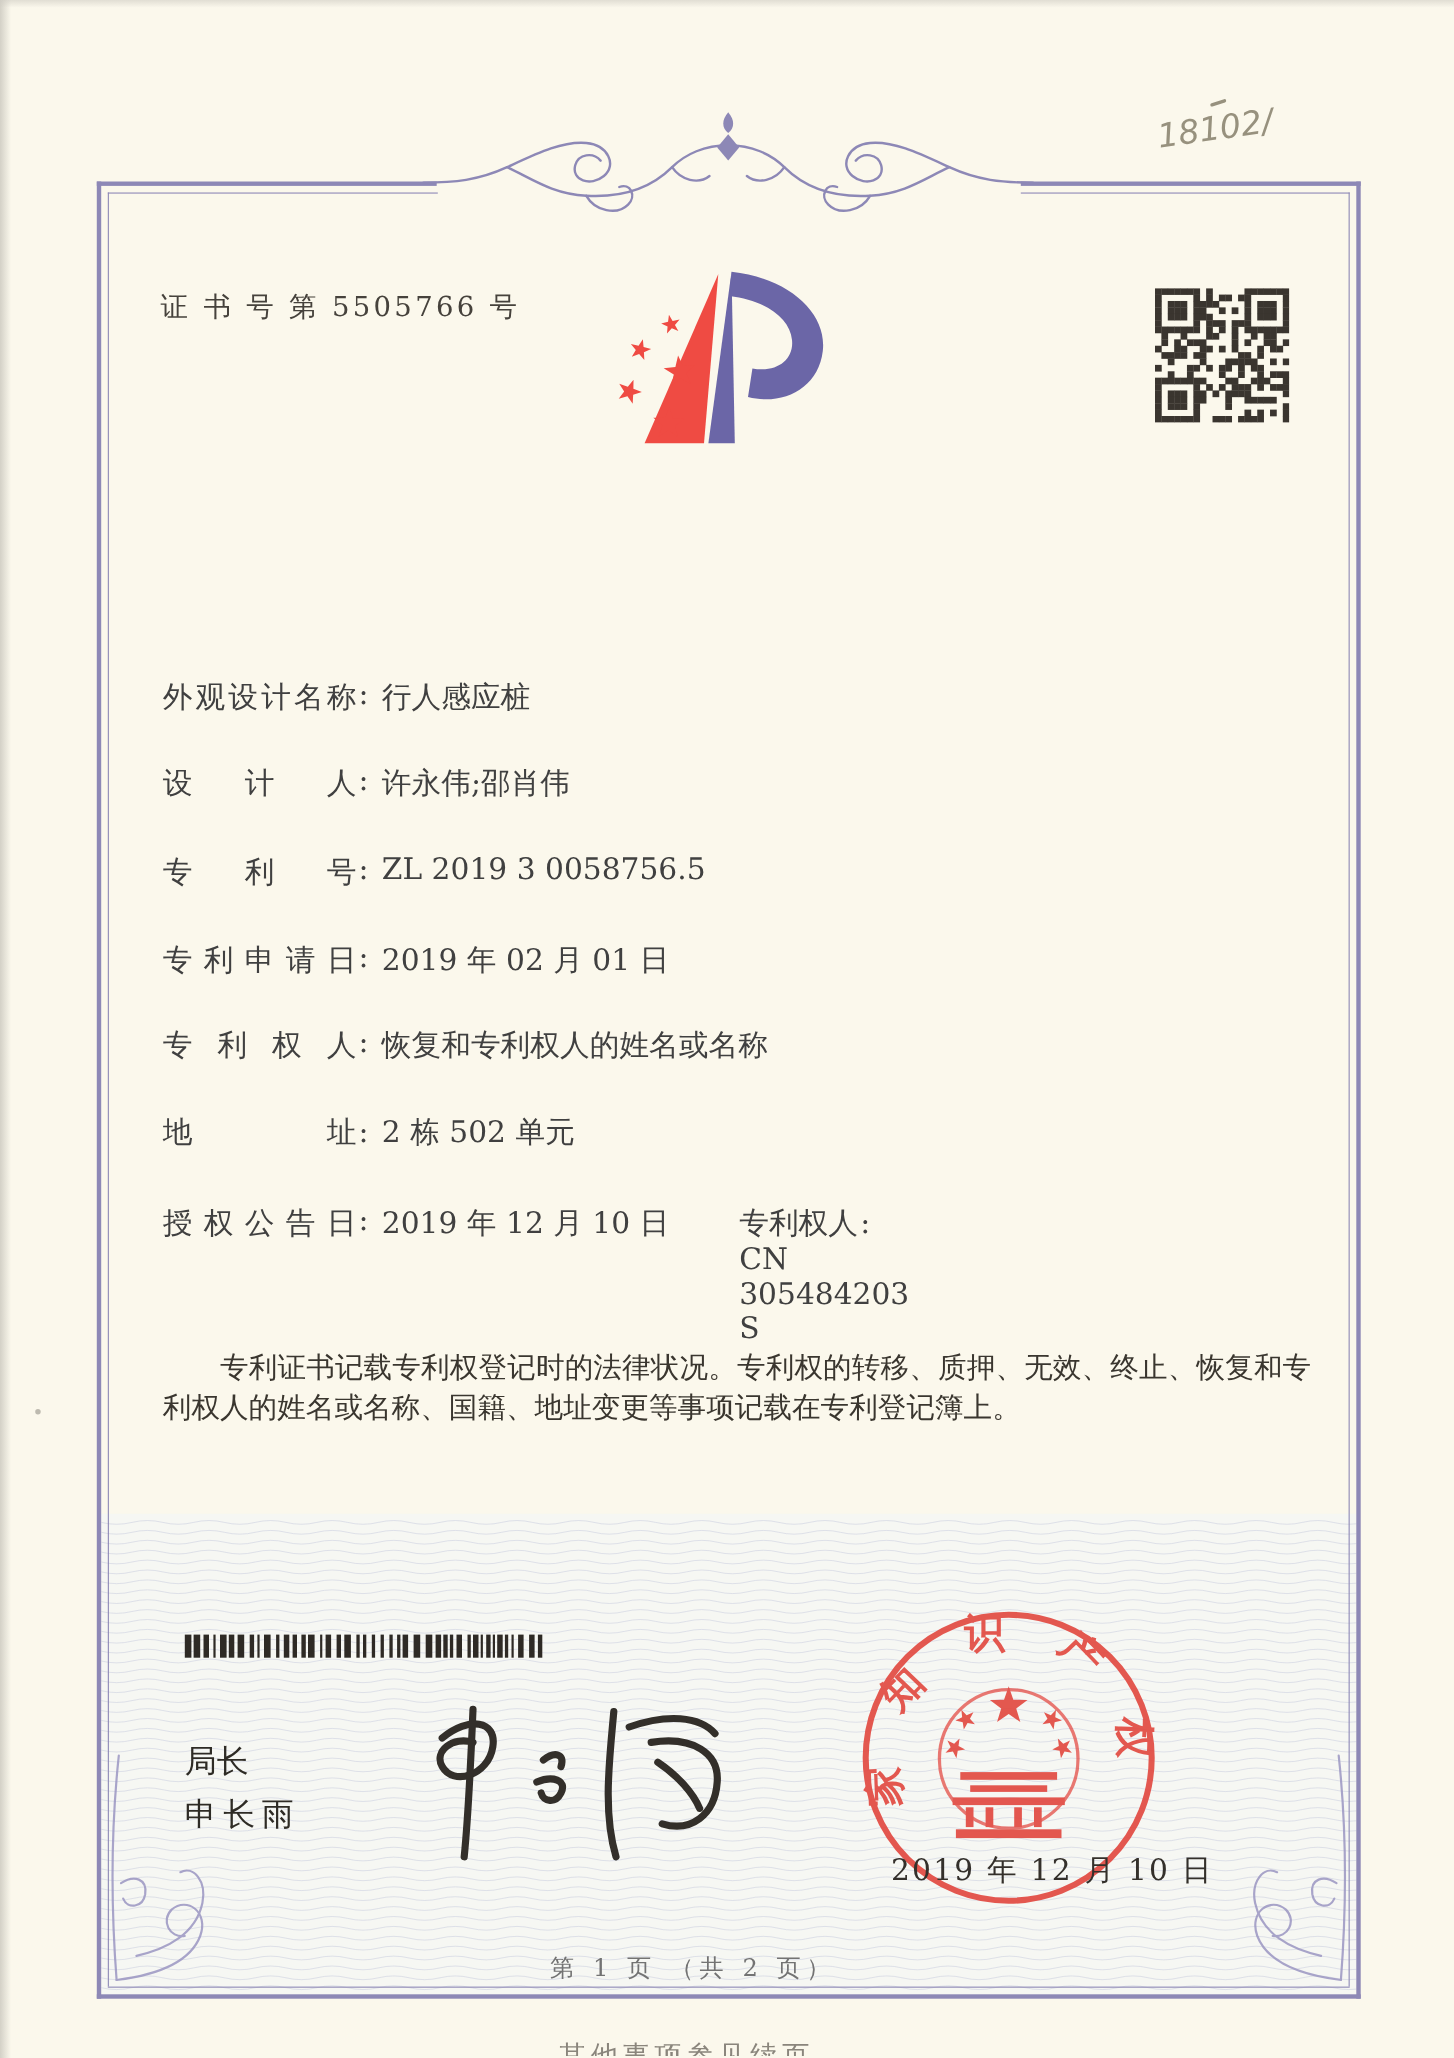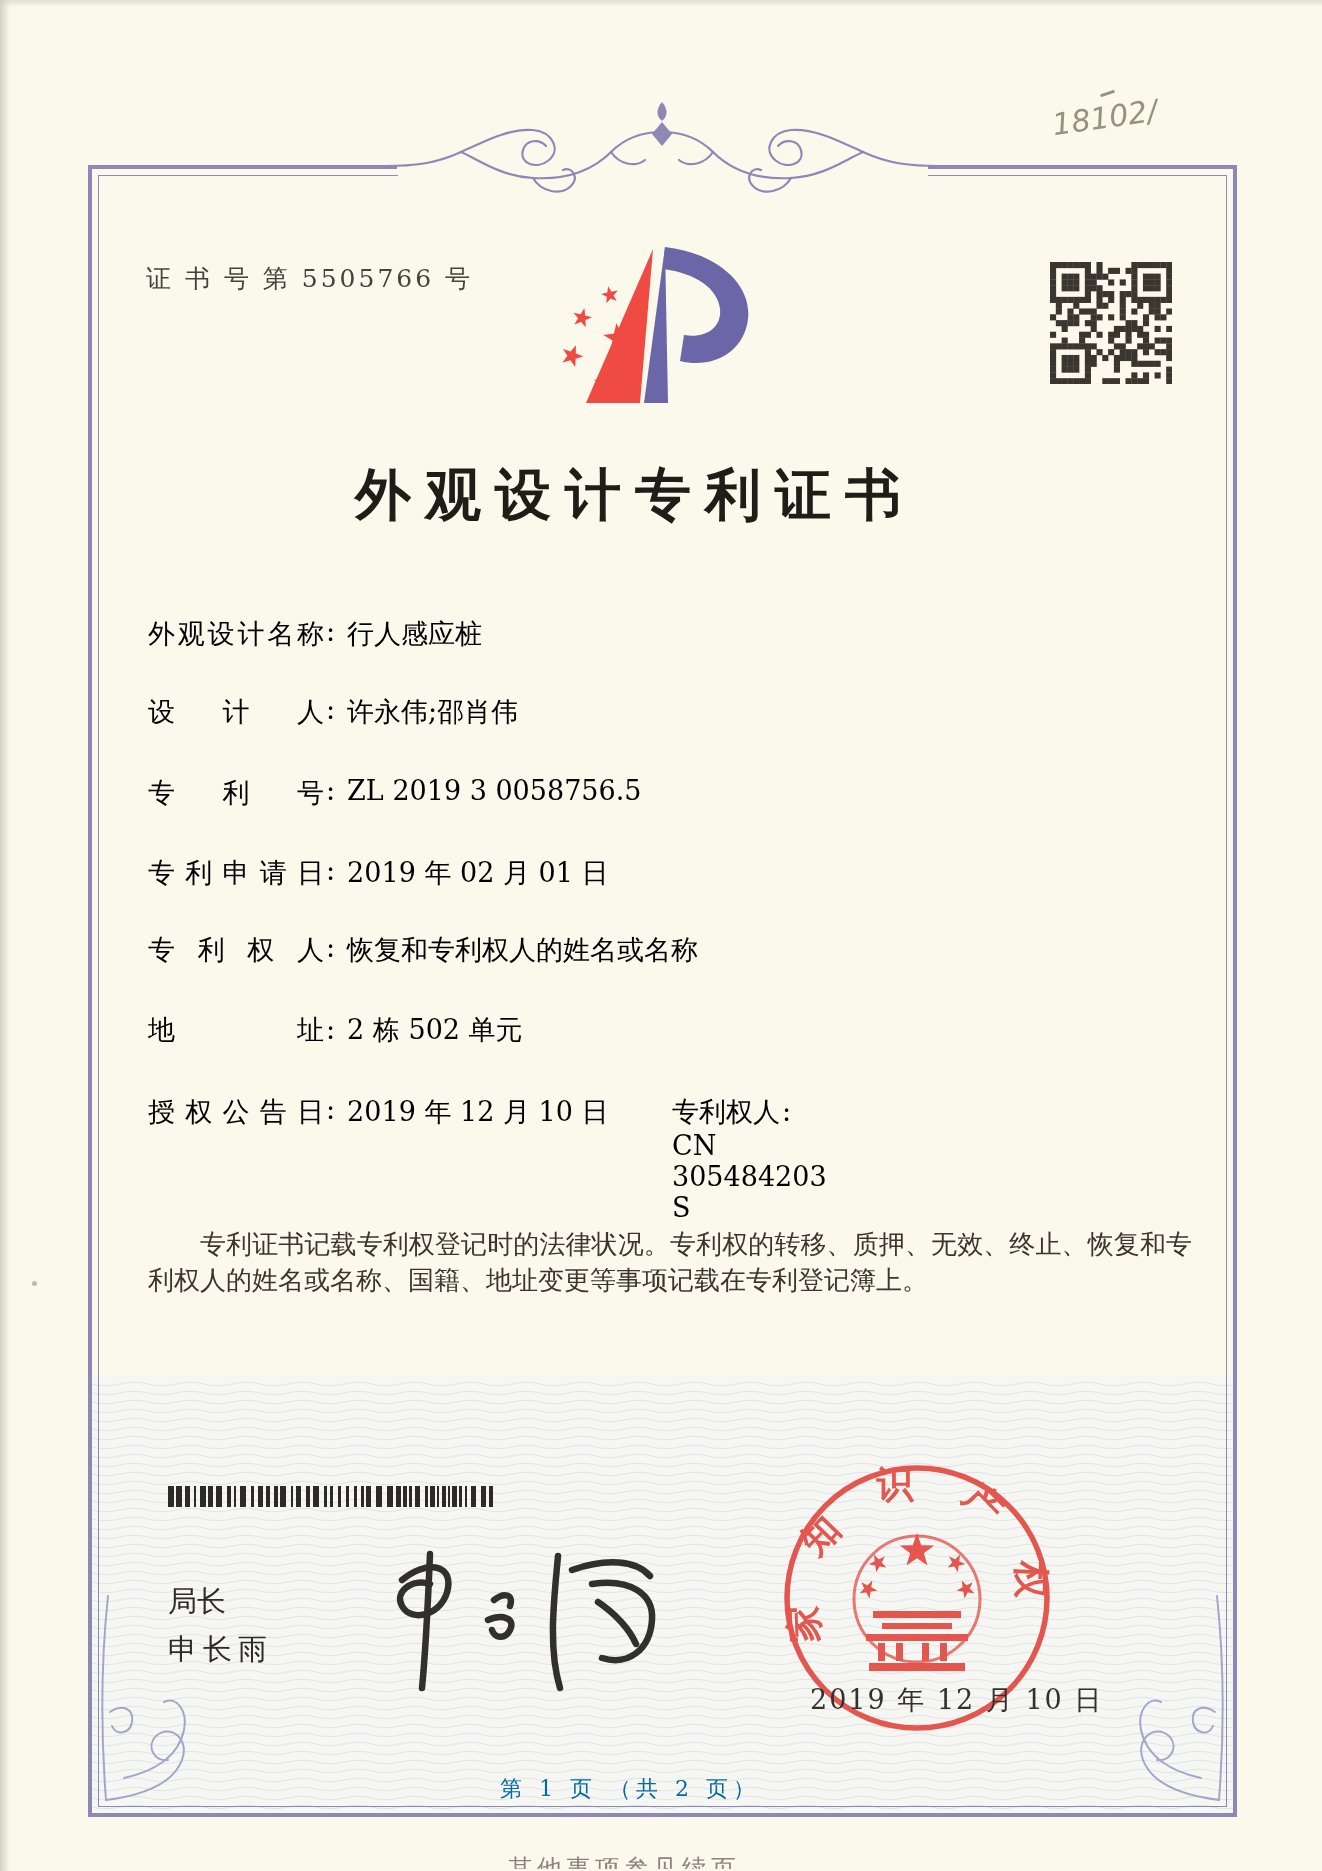--- a/index.html
+++ b/index.html
@@ -5,29 +5,29 @@
   html,body{margin:0;padding:0;background:#9a9a9a;}
   .page{position:relative;width:1322px;height:1871px;background:#fbf8ec;overflow:hidden;
         font-family:"DejaVu Serif","Liberation Serif",serif;color:#35322c;}
   .abs{position:absolute;}
   .line{position:absolute;background:#8d88b6;}
   .txt{position:absolute;white-space:nowrap;}
   .cert-no{font-size:25px;letter-spacing:3px;color:#46423c;}
   .note{font-size:30px;color:#97917e;transform:rotate(-8deg);font-style:italic;
         font-family:"DejaVu Sans","Liberation Sans",sans-serif;}
   .title{font-size:56px;font-weight:600;letter-spacing:14px;color:#201d19;}
-  .row{position:absolute;left:148px;display:flex;font-size:27px;color:#000000;}
+  .row{position:absolute;left:148px;display:flex;font-size:27px;color:#404040;}
   .flabel{display:inline-block;width:176px;text-align:justify;text-align-last:justify;}
   .fcolon{display:inline-block;margin:0 12px 0 2px;}
   .fvalue{display:inline-block;}
   .para{position:absolute;left:148px;width:1044px;font-size:26px;line-height:36px;
         text-indent:2em;text-align:justify;color:#3a362f;}
   .dir{font-size:29px;color:#2e2b25;}
   .sealdate{font-size:27px;letter-spacing:2px;color:#34302b;}
-  .footer{font-size:22px;letter-spacing:5px;color:#0369a1;}
+  .footer{font-size:22px;letter-spacing:5px;color:#737373;}
   .cut{height:17px;overflow:hidden;font-size:25px;letter-spacing:4px;color:#8a857c;}
   .edge-left{position:absolute;left:0;top:0;width:10px;height:100%;
              background:linear-gradient(90deg,#c6c3ba,rgba(198,195,186,0));opacity:.75;}
   .edge-top{position:absolute;left:0;top:0;width:100%;height:7px;
             background:linear-gradient(#cfccc3,rgba(207,204,195,0));opacity:.6;}
   .dot{position:absolute;left:32px;top:1281px;width:5px;height:5px;border-radius:50%;
        background:#8a867e;opacity:.55;}
   .bar{position:absolute;top:0;height:100%;background:#2e2a25;}
   .notedash{position:absolute;left:1100px;top:92px;width:15px;height:3px;background:#97917e;
             transform:rotate(-18deg);border-radius:2px;}
@@ -337,21 +337,20 @@
       <rect x="52.29" y="116.19" width="6.11" height="6.11" fill="#3a352f"></rect>
       <rect x="58.10" y="116.19" width="6.11" height="6.11" fill="#3a352f"></rect>
       <rect x="63.90" y="116.19" width="6.11" height="6.11" fill="#3a352f"></rect>
       <rect x="75.52" y="116.19" width="6.11" height="6.11" fill="#3a352f"></rect>
       <rect x="81.33" y="116.19" width="6.11" height="6.11" fill="#3a352f"></rect>
       <rect x="87.14" y="116.19" width="6.11" height="6.11" fill="#3a352f"></rect>
       <rect x="92.95" y="116.19" width="6.11" height="6.11" fill="#3a352f"></rect>
       <rect x="116.19" y="116.19" width="6.11" height="6.11" fill="#3a352f"></rect>
     </svg>
 
-  <div class="txt title" style="left:355px;top:458px">外观设计专利证书</div>
 
   <div class="row" style="top:616px">
     <span class="flabel">外观设计名称</span>
       <span class="fcolon">:</span>
       <span class="fvalue">行人感应桩</span>
   </div>
   <div class="row" style="top:694px">
     <span class="flabel">设计人</span>
       <span class="fcolon">:</span>
       <span class="fvalue">许永伟;邵肖伟</span>

